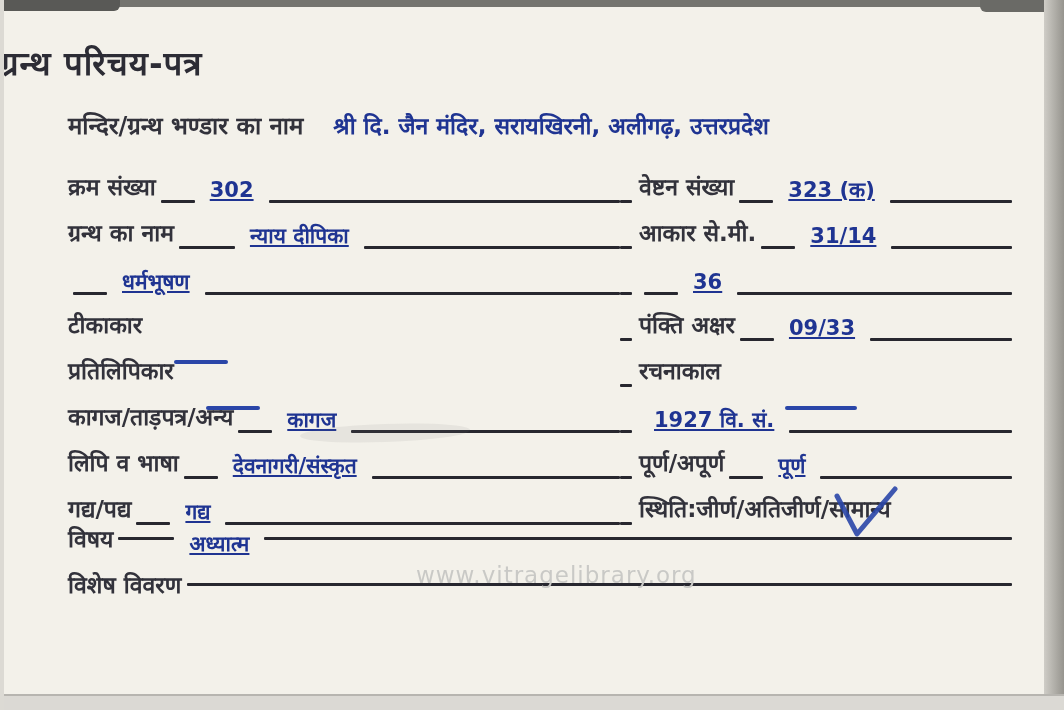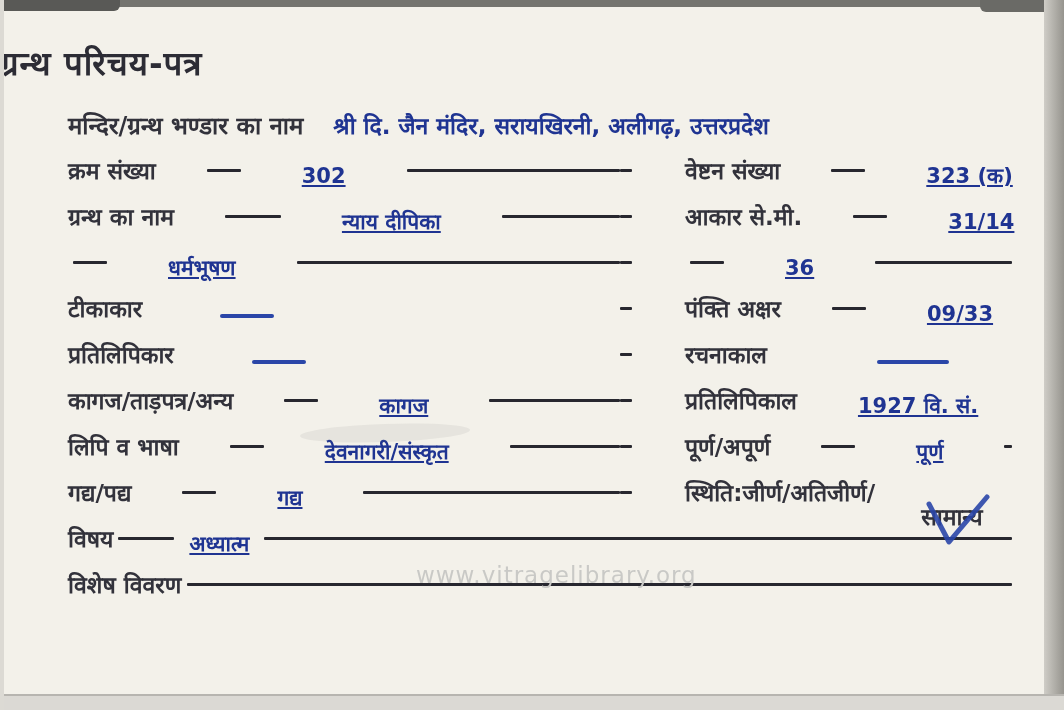--- a/index.html
+++ b/index.html
@@ -22,21 +22,21 @@
 
   .title{
     margin:0;padding-top:40px;text-align:left;
     font-size:33px;font-weight:bold;color:#2c2c35;letter-spacing:1px;
   }
   .hdr{display:flex;align-items:baseline;margin:24px 52px 4px 68px;height:44px;}
   .hdr .lbl{font-size:24px;}
   .hval{font-size:23px;font-weight:bold;color:#1f3492;margin-left:30px;white-space:nowrap;}
 
   .row{display:flex;height:46px;margin:0 52px 0 68px;}
-  .half{display:flex;align-items:flex-start;gap:46px;}
+  .half{display:flex;align-items:flex-end;}
   .half.l{width:552px;flex:none;}
   .half.r{flex:1;}
   .lbl{font-size:23px;font-weight:bold;color:#32323b;white-space:nowrap;line-height:1.3;}
   .line{height:3px;background:#27272f;margin-top:12px;border-radius:1px;}
   .pre{width:12px;margin-right:7px;flex:none;}
   .lead{width:34px;margin-left:5px;flex:none;}
   .lead.w56{width:56px;}
   .tail{flex:1;}
   .val{font-size:21px;font-weight:bold;color:#1f3492;white-space:nowrap;
     margin-top:7px;padding:0 15px;line-height:1.2;text-decoration:underline;}
@@ -151,21 +151,20 @@
 
 <div class="row">
   <div class="half l">
     <span class="lbl">कागज/ताड़पत्र/अन्य</span>
     <span class="line lead"></span>
     <span class="val">कागज</span>
     <span class="line tail"></span>
   </div>
   <div class="half r">
     <span class="line pre"></span>
-    <span class="lbl">प्रतिलिपिकाल</span>
     <span class="val">1927 वि. सं.</span>
     <span class="line tail"></span>
   </div>
 </div>
 
 <div class="row">
   <div class="half l">
     <span class="lbl">लिपि व भाषा</span>
     <span class="line lead"></span>
     <span class="val">देवनागरी/संस्कृत</span>

